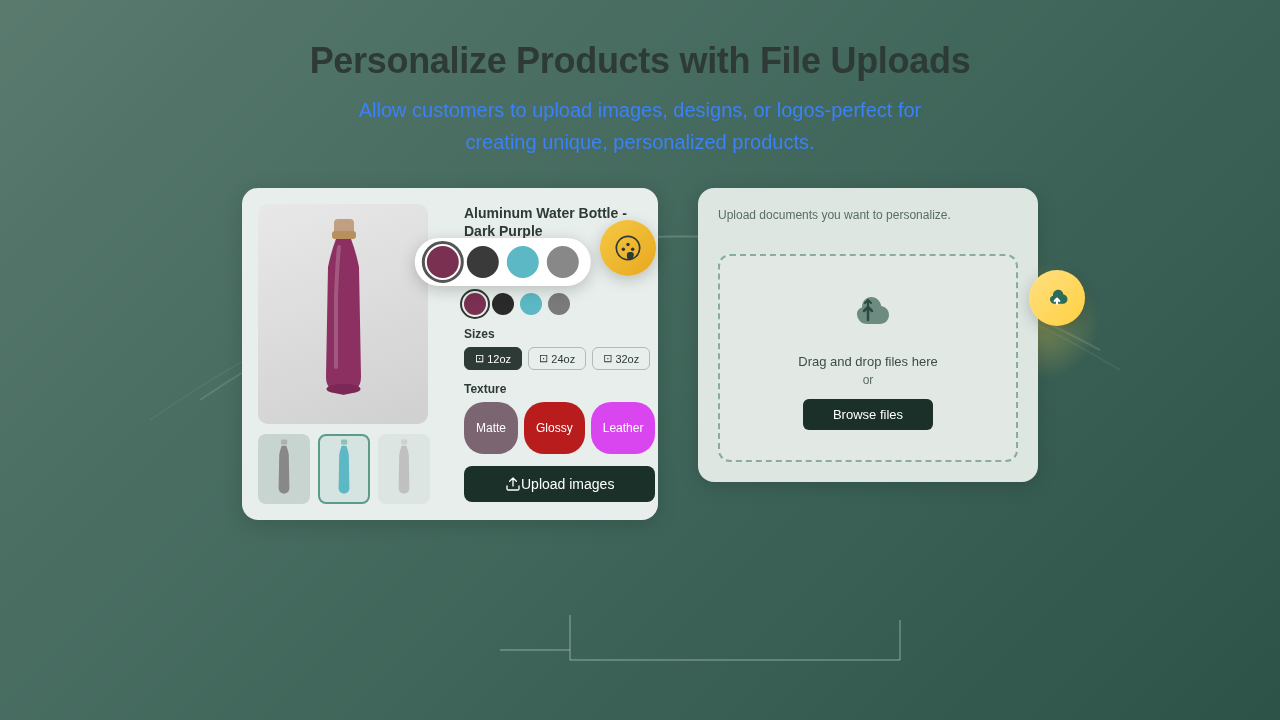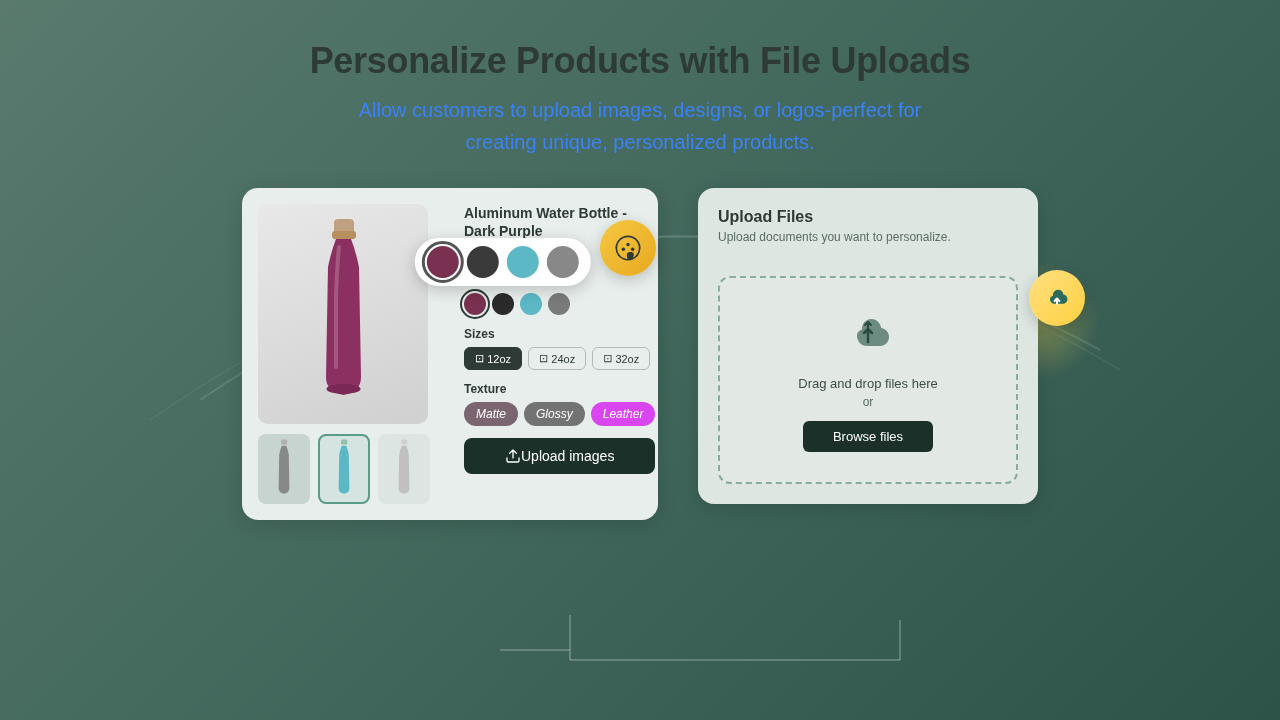--- a/index.html
+++ b/index.html
@@ -205,35 +205,34 @@
       border-color: #2d3a35;
     }
 
     .texture-options {
       display: flex;
       gap: 6px;
       margin-bottom: 12px;
     }
 
     .texture-btn {
-      padding: 5px 12px;
+      padding: 19px 12px;
       border-radius: 20px;
       font-size: 12px;
       cursor: pointer;
       border: none;
-      font-style: italic;
     }
 
     .texture-btn.matte {
       background: #7a6570;
       color: white;
     }
 
     .texture-btn.glossy {
-      background: #737373;
+      background: #b91c1c;
       color: white;
     }
 
     .texture-btn.leather {
       background: #d946ef;
       color: white;
     }
 
     .product-description {
       font-size: 11px;
@@ -502,21 +501,20 @@
           <svg width="16" height="16" viewBox="0 0 24 24" fill="none">
             <path d="M21 15v4a2 2 0 01-2 2H5a2 2 0 01-2-2v-4M17 8l-5-5-5 5M12 3v12" stroke="white" stroke-width="2" stroke-linecap="round" stroke-linejoin="round"></path>
           </svg>
           <span>Upload images</span>
         </button>
       </div>
     </div>
   </div>
 
   <div class="upload-card">
-    <div class="upload-card-title">Upload Files</div>
     <div class="upload-card-subtitle">Upload documents you want to personalize.</div>
 
     <div class="drop-zone">
       
       <svg class="upload-icon" width="52" height="52" viewBox="0 0 52 52" fill="none">
         <path d="M38 38c5 0 9-4 9-9 0-4.5-3.3-8.2-7.8-8.9C38.5 15 34.5 11 29.5 11 24 11 20 15.5 20 20.5c0 .3 0 .7.1 1C17.2 22 15 24.6 15 28c0 5 4 10 10 10h13z" fill="#3d6358" opacity="0.7"></path>
         <path d="M26 22v12M22 25l4-4 4 4" stroke="#2a4a40" stroke-width="2.5" stroke-linecap="round" stroke-linejoin="round"></path>
 
         <path d="M26 20v-6M23 17l3-3 3 3" stroke="#2a4a40" stroke-width="2" stroke-linecap="round" stroke-linejoin="round"></path>
       </svg>

